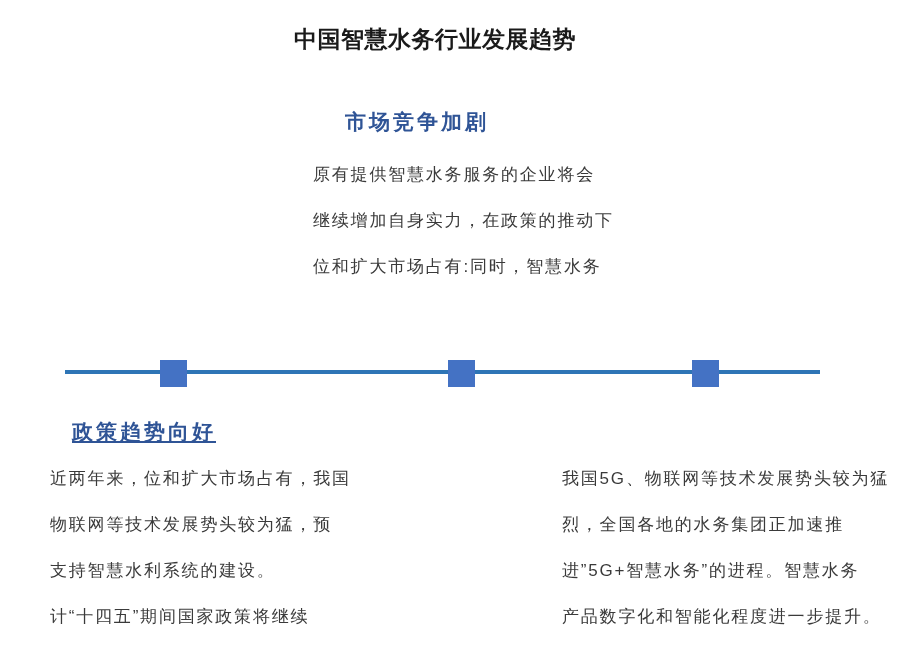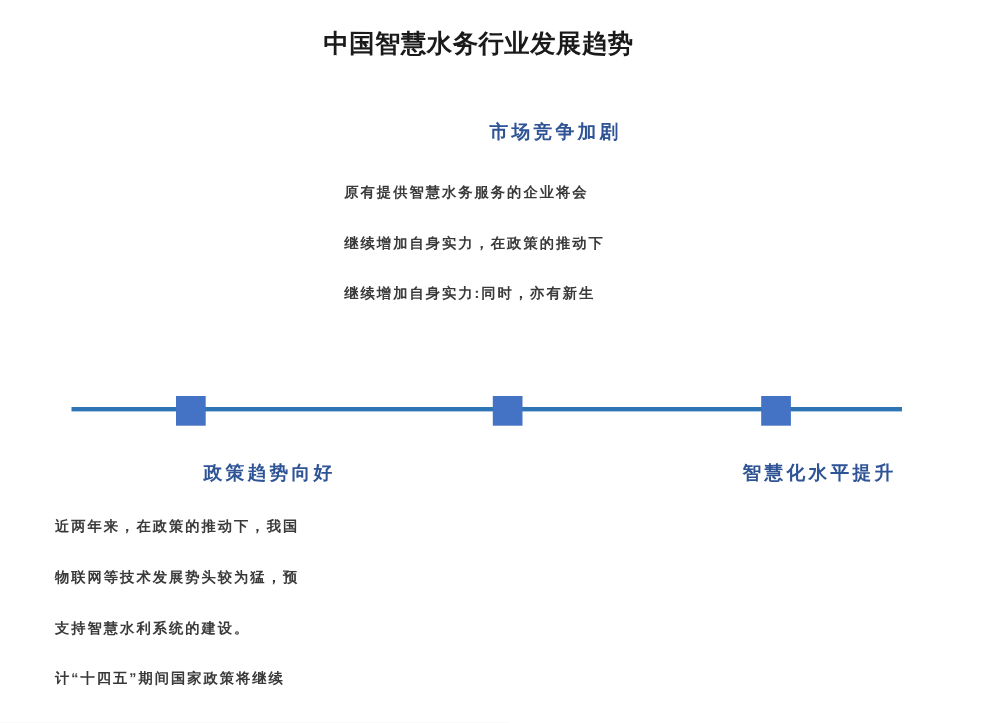--- a/index.html
+++ b/index.html
@@ -29,41 +29,40 @@
     font-size: 23px;
     font-weight: bold;
     letter-spacing: 0.5px;
     line-height: 1.15;
     color: var(--title-text);
     white-space: nowrap;
   }
   .section-heading {
     position: absolute;
     width: 220px;
-    text-align: right;
-    font-size: 17px;
+    text-align: left;
+    font-size: 21px;
     font-weight: bold;
     letter-spacing: 3px;
     line-height: 1.15;
     color: var(--heading-text);
     white-space: nowrap;
   }
   .heading-top    { top: 110px; left: 345px; }
-  .heading-left   { top: 420px; left: 85px; }
+  .heading-left   { top: 420px; left: 72px; text-decoration: underline; }
   .heading-right  { top: 420px; left: 595px; }
   .para {
     position: absolute;
     color: var(--body-text);
   }
   .para .line {
-    font-size: 13px;
+    font-size: 17px;
     line-height: 46px;
     letter-spacing: 1.8px;
     white-space: nowrap;
-    font-weight: bold;
   }
   .para-top   { top: 152px; left: 313px; width: 330px; }
   .para-left  { top: 456px; left: 50px;  width: 305px; }
   .para-right { top: 456px; left: 562px; width: 340px; }
   .timeline-line {
     position: absolute;
     top: 370px;
     left: 65px;
     width: 755px;
     height: 4px;
@@ -84,31 +83,36 @@
 <body>
 
 <div class="canvas">
 
   <h1 class="title">中国智慧水务行业发展趋势</h1>
 
   <h2 class="section-heading heading-top">市场竞争加剧</h2>
   <div class="para para-top">
     <div class="line">原有提供智慧水务服务的企业将会</div>
     <div class="line">继续增加自身实力，在政策的推动下</div>
-    <div class="line">继续增加自身实力:同时，亦有新生</div>
+    <div class="line">位和扩大市场占有:同时，智慧水务</div>
   </div>
 
   <div class="timeline-line"></div>
   <div class="timeline-marker marker-1"></div>
   <div class="timeline-marker marker-2"></div>
   <div class="timeline-marker marker-3"></div>
 
   <h2 class="section-heading heading-left">政策趋势向好</h2>
   <div class="para para-left">
-    <div class="line">近两年来，在政策的推动下，我国</div>
+    <div class="line">近两年来，位和扩大市场占有，我国</div>
     <div class="line">物联网等技术发展势头较为猛，预</div>
     <div class="line">支持智慧水利系统的建设。</div>
     <div class="line">计“十四五”期间国家政策将继续</div>
   </div>
 
-  <h2 class="section-heading heading-right">智慧化水平提升</h2>
+  <div class="para para-right">
+    <div class="line">我国5G、物联网等技术发展势头较为猛</div>
+    <div class="line">烈，全国各地的水务集团正加速推</div>
+    <div class="line">进”5G+智慧水务”的进程。智慧水务</div>
+    <div class="line">产品数字化和智能化程度进一步提升。</div>
+  </div>
 
 </div>
 
 </body></html>

